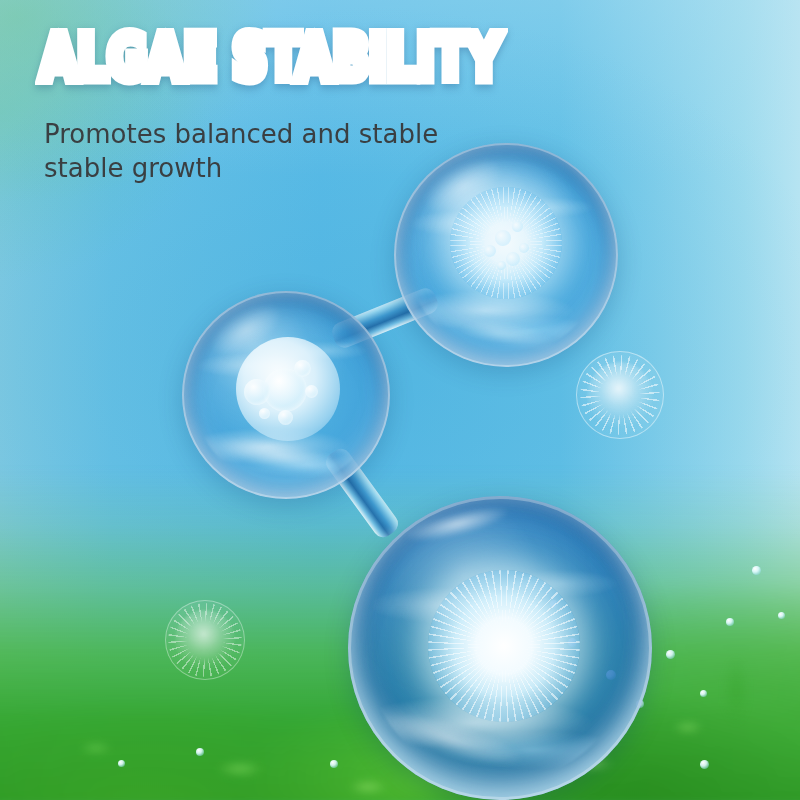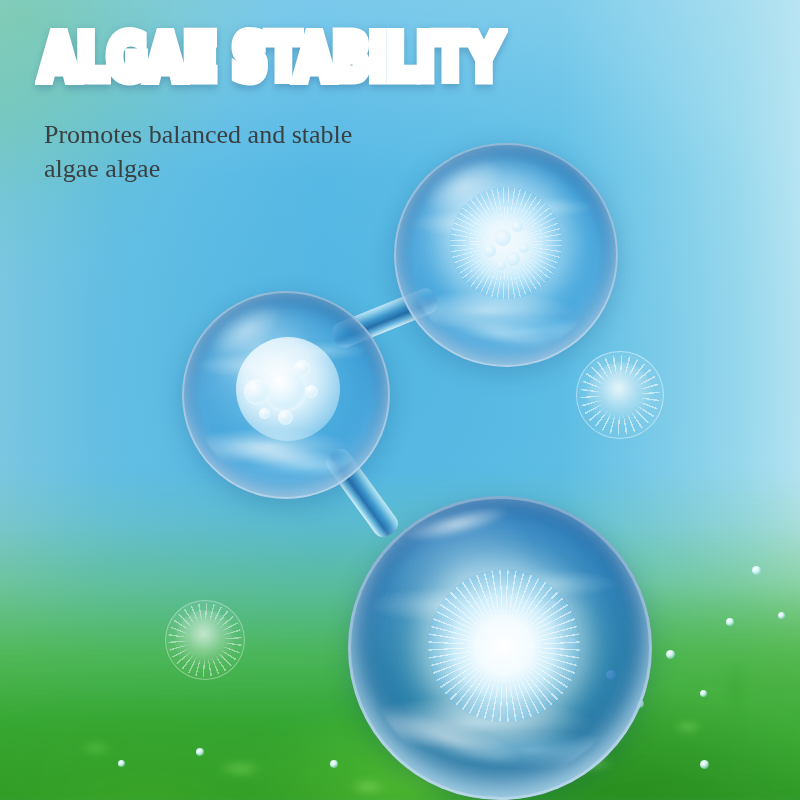--- a/index.html
+++ b/index.html
@@ -245,21 +245,21 @@
     position: absolute;
     left: 44px;
     top: 118px;
     width: 430px;
     font-family: "DejaVu Sans", sans-serif;
     font-size: 26px;
     line-height: 1.30;
     color: #3a3f42;
     letter-spacing: 0px;
   }
-  .subtitle .ln { display: block; font-family: Liberation Serif, serif; }
+  .subtitle .ln { display: block; }
 </style>
 </head>
 <body>
 
 <div id="poster">
 
   <div class="bg-base"></div>
   <div class="bg-topglow"></div>
   <div class="bg-deepen"></div>
 
@@ -352,16 +352,16 @@
 
   <div class="headline-wrap">
     <div class="headline">
       <span class="headline-outline">ALGAE STABILITY</span>
       <span class="headline-fill">ALGAE STABILITY</span>
     </div>
   </div>
 
   <div class="subtitle">
     <span class="ln">Promotes balanced and stable</span>
-    <span class="ln">algae algae</span>
+    <span class="ln">stable growth</span>
   </div>
 
 </div>
 
 </body></html>

